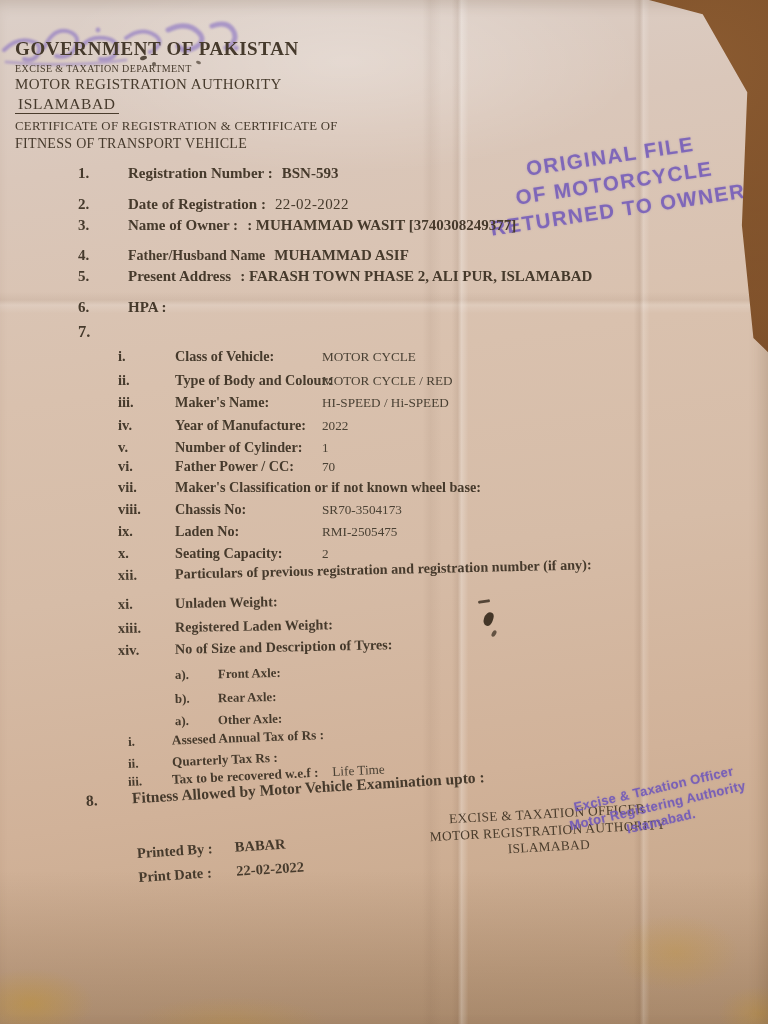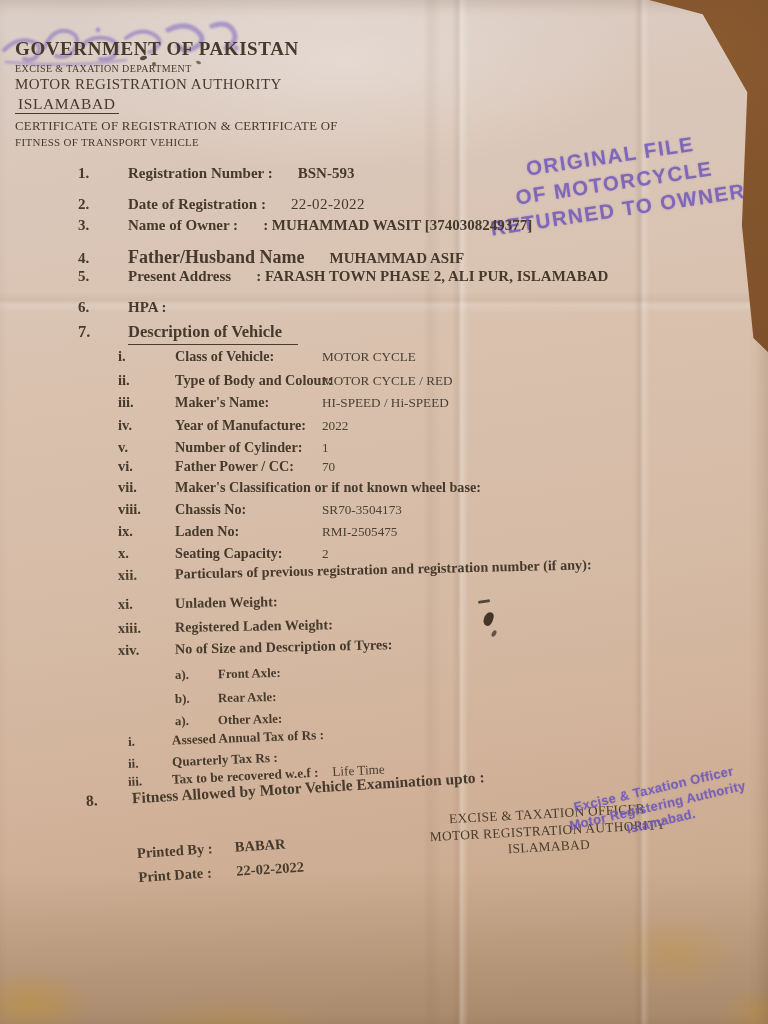--- a/index.html
+++ b/index.html
@@ -35,28 +35,28 @@
     color:#463a2c;
   }
   
   .hdr{position:absolute;left:15px;top:38px;width:640px;}
   .h1{font-size:19px;font-weight:bold;letter-spacing:.6px;}
   .h2{font-size:10px;margin-top:3px;letter-spacing:.4px;}
   .h3{font-size:15px;margin-top:2px;letter-spacing:.4px;}
   .h4{font-size:15.5px;margin-top:2px;letter-spacing:.6px;}
   .h4 span{border-bottom:1.6px solid #4a3c2c;padding:0 3px 1px;}
   .h5{font-size:12.8px;margin-top:6px;letter-spacing:.3px;}
-  .h6{font-size:11px;margin-top:2px;letter-spacing:.3px;}
+  .h6{font-size:14px;margin-top:2px;letter-spacing:.3px;}
   
   .mrow{position:absolute;left:78px;width:640px;display:flex;align-items:baseline;font-size:15px;font-weight:bold;}
   .mnum{width:50px;flex:0 0 50px;}
-  .mlbl{margin-right:25px;white-space:nowrap;}
+  .mlbl{margin-right:9px;white-space:nowrap;}
   .mval{white-space:nowrap;}
   .mrow.v-reg .mval{font-weight:normal;letter-spacing:.4px;}
-  .mrow.small-lbl .mlbl{font-size:18px;}
+  .mrow.small-lbl .mlbl{font-size:14px;}
   
   .sec7{position:absolute;left:78px;display:flex;font-size:16.5px;font-weight:bold;}
   .sec7 .mnum{width:50px;flex:0 0 50px;}
   .sec7 .ttl{border-bottom:1.8px solid #4a3c2c;padding:0 16px 2px 0;}
   
   .srow{position:absolute;left:118px;width:630px;display:flex;align-items:baseline;}
   .snum{width:57px;flex:0 0 57px;font-size:14.5px;font-weight:bold;}
   .slbl{width:147px;flex:0 0 147px;font-size:14.2px;font-weight:bold;white-space:nowrap;}
   .sval{font-size:13.2px;white-space:nowrap;color:#4a4134;}
   .srow.longlbl .slbl{width:auto;flex:0 0 auto;}
@@ -166,21 +166,20 @@
     <span class="mval">: FARASH TOWN PHASE 2, ALI PUR, ISLAMABAD</span>
   </div>
   <div class="mrow" style="top:299px">
     <span class="mnum">6.</span>
     <span class="mlbl">HPA :</span>
     <span class="mval"></span>
   </div>
 
   <div class="sec7" style="top:322px">
     <span class="mnum">7.</span>
-    <span class="ttl">Description of Vehicle</span>
   </div>
 
   <div class="srow" style="top:348px">
     <span class="snum">i.</span>
     <span class="slbl">Class of Vehicle:</span>
     <span class="sval">MOTOR CYCLE</span>
   </div>
   <div class="srow" style="top:372px">
     <span class="snum">ii.</span>
     <span class="slbl">Type of Body and Colour:</span>

